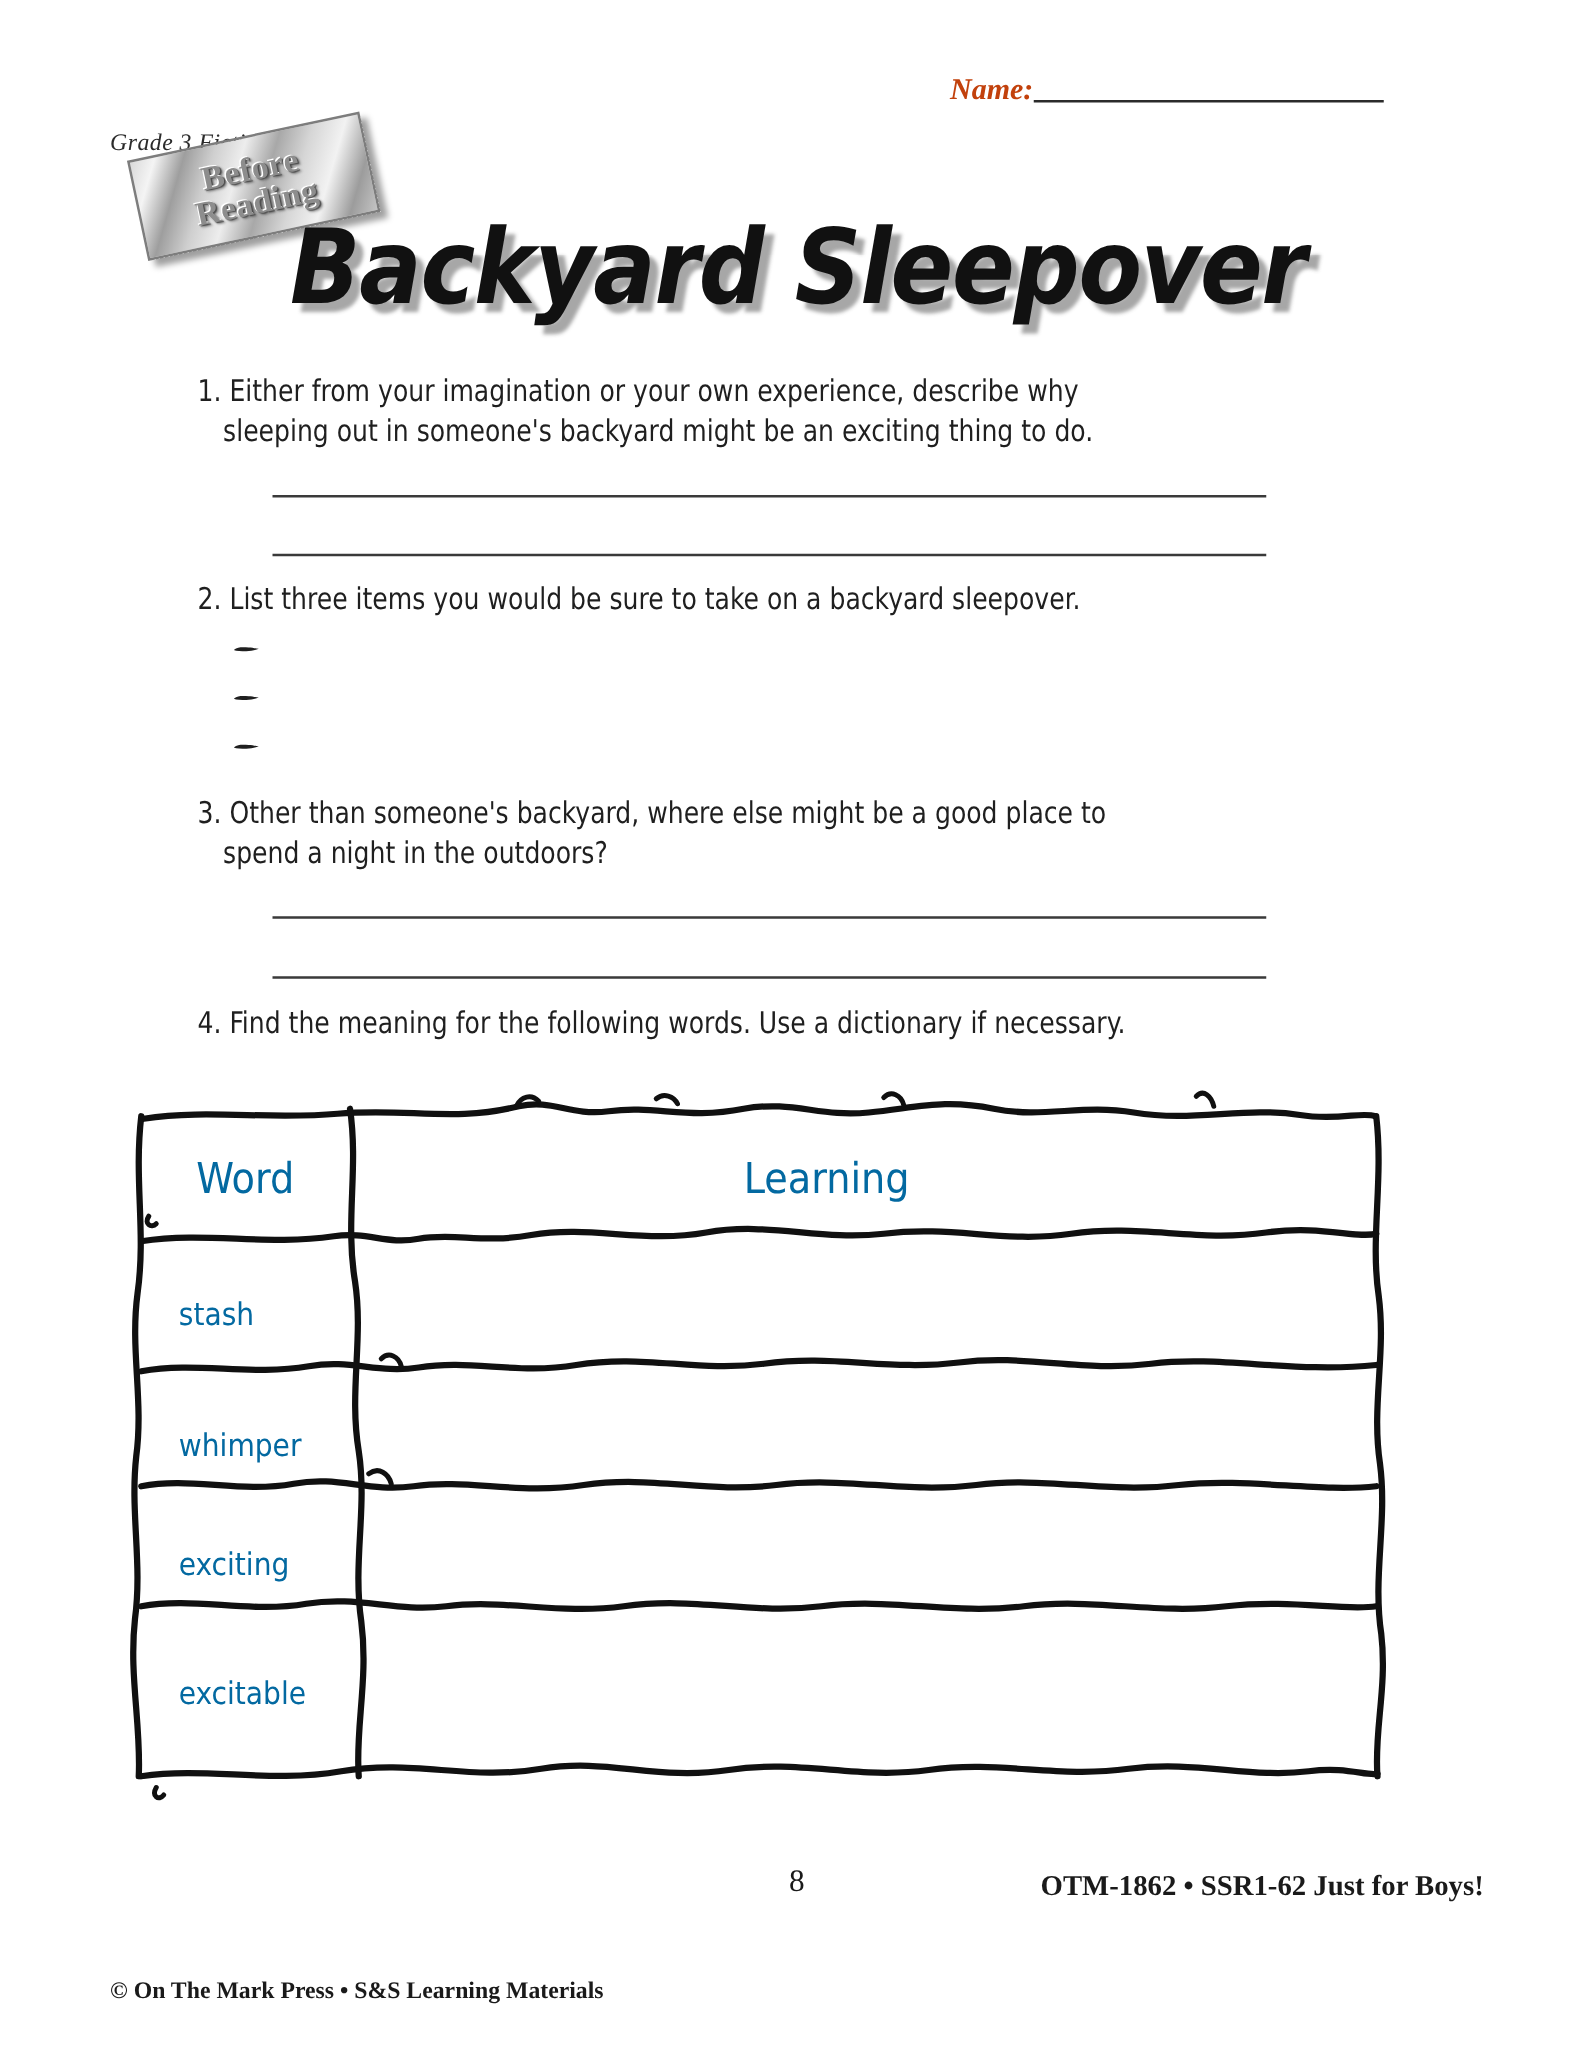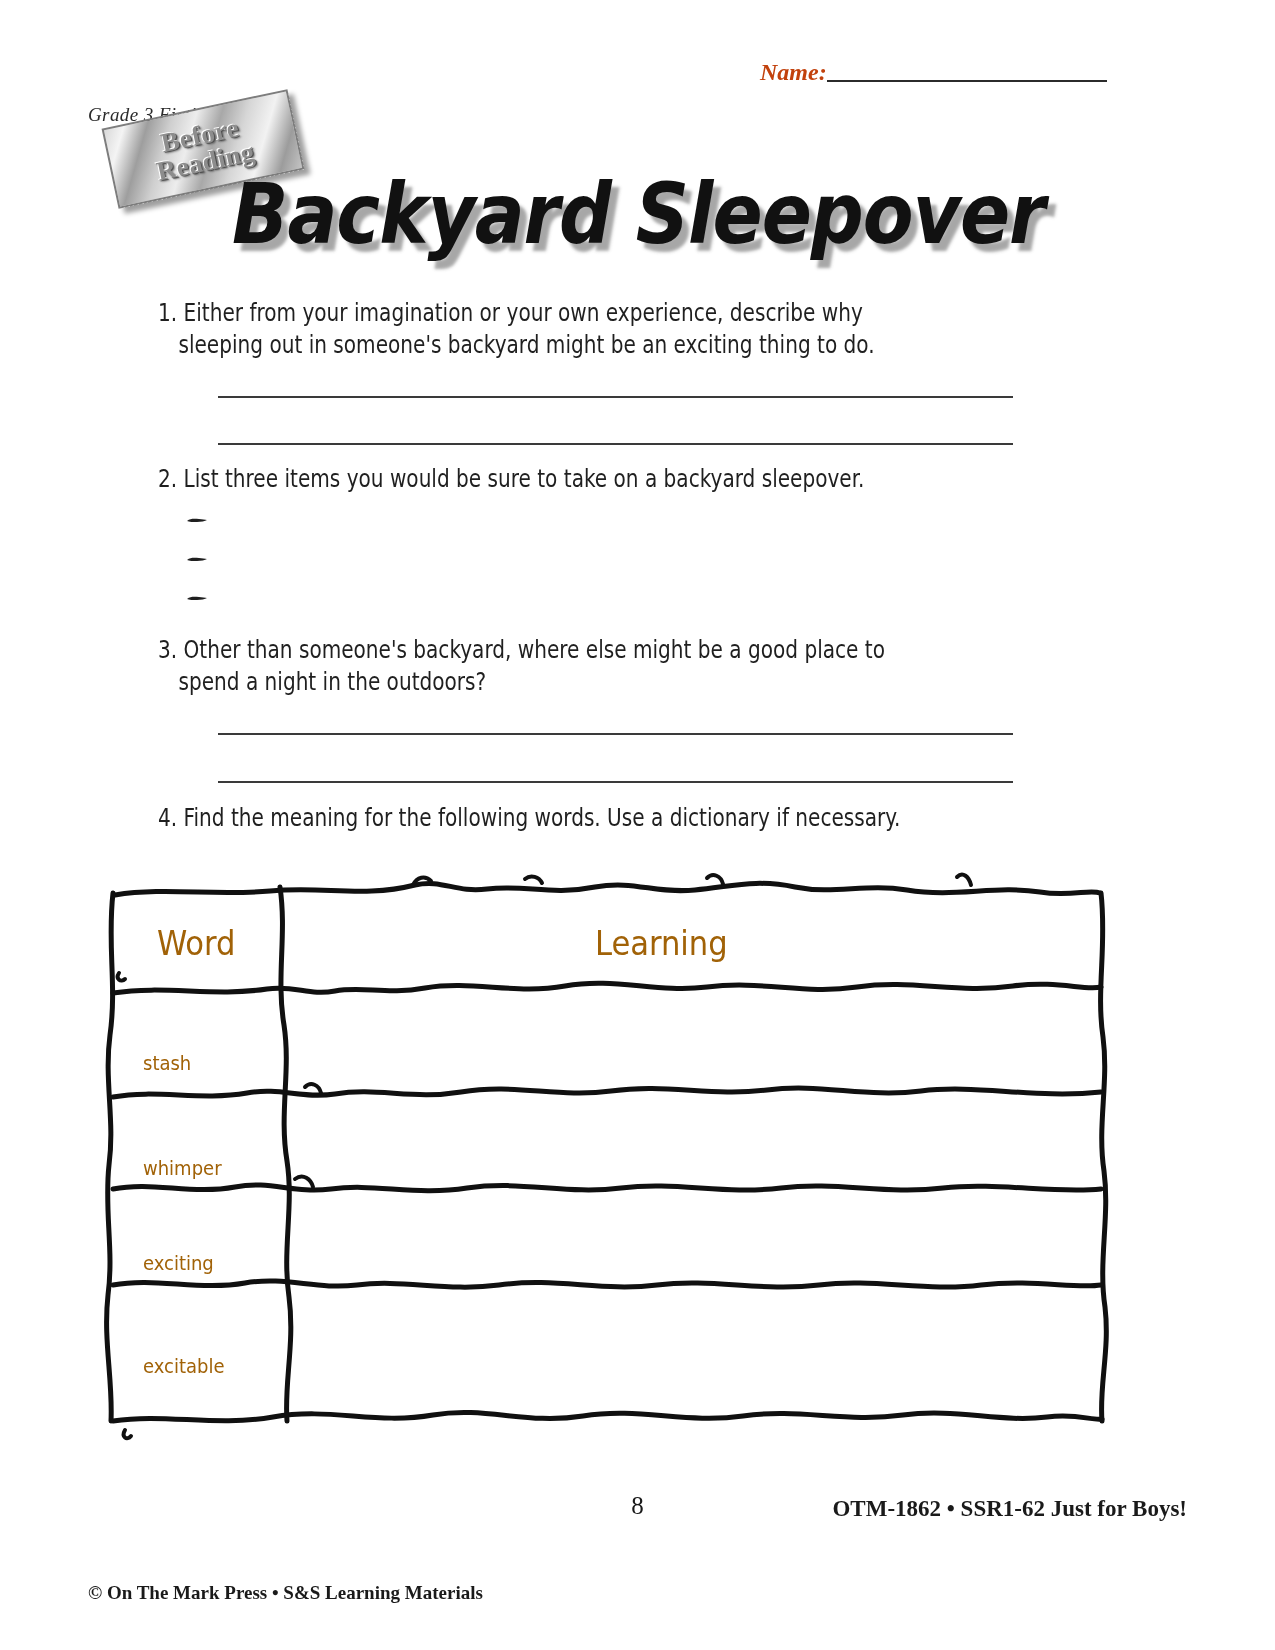--- a/index.html
+++ b/index.html
@@ -150,31 +150,30 @@
     position: absolute;
     left: 95px;
     top: 865px;
     width: 1020px;
     height: 580px;
   }
   .table-wrap svg { display: block; }
   .cell-label {
     position: absolute;
     font-family: "DejaVu Sans Condensed", "DejaVu Sans", sans-serif;
-    color: #a16207;
+    color: #0369a1;
   }
   .th {
     font-size: 34px;
   }
   .th-word { left: 62px; top: 58px; }
   .th-meaning { left: 500px; top: 58px; }
   .td {
-    font-size: 20px;
+    font-size: 25px;
     left: 48px;
-    margin-top: 14px;
   }
   .td-0 { top: 172px; }
   .td-1 { top: 277px; }
   .td-2 { top: 372px; }
   .td-3 { top: 475px; }
 
   
   .footer-left {
     position: absolute;
     left: 88px;

